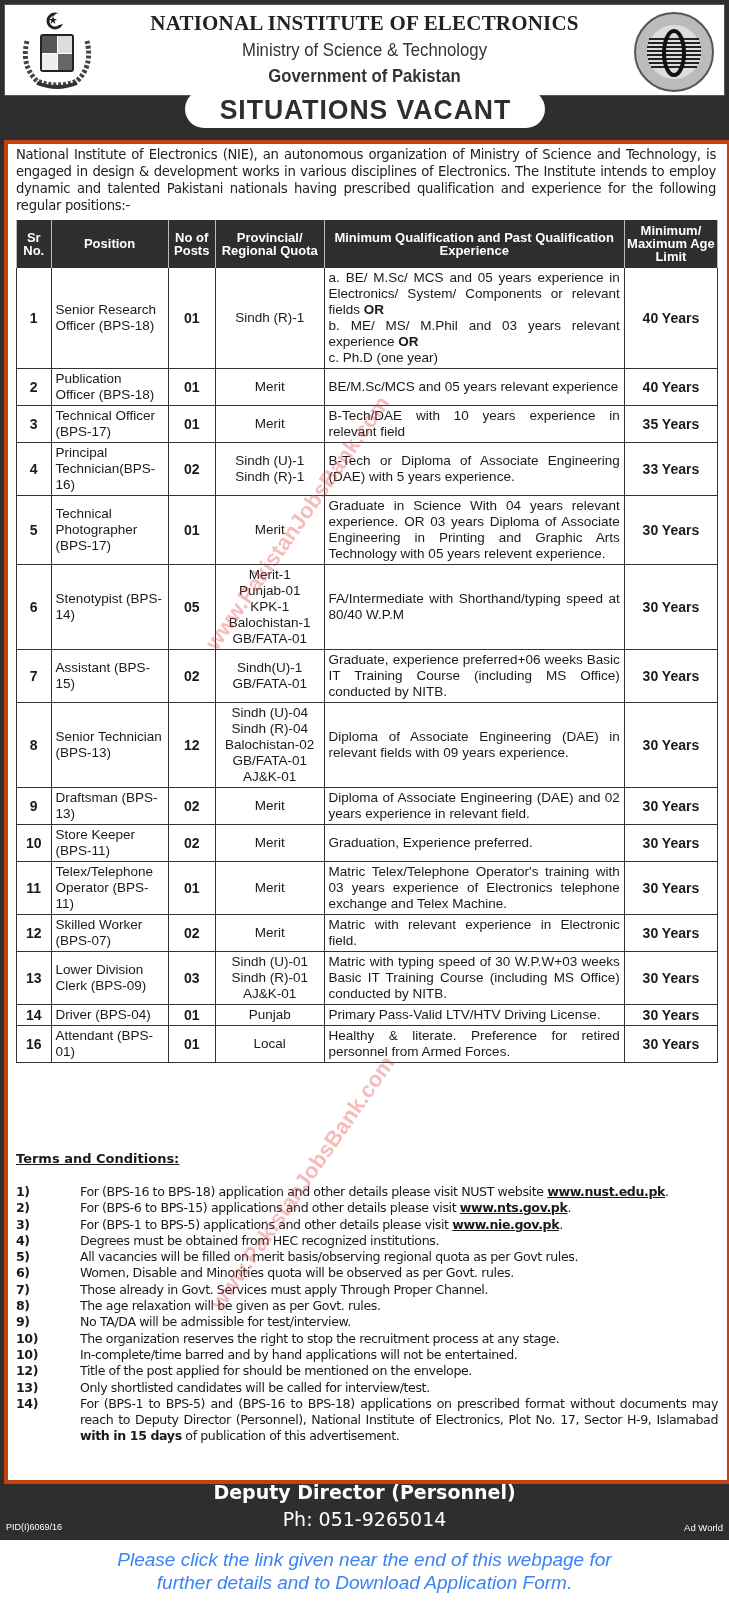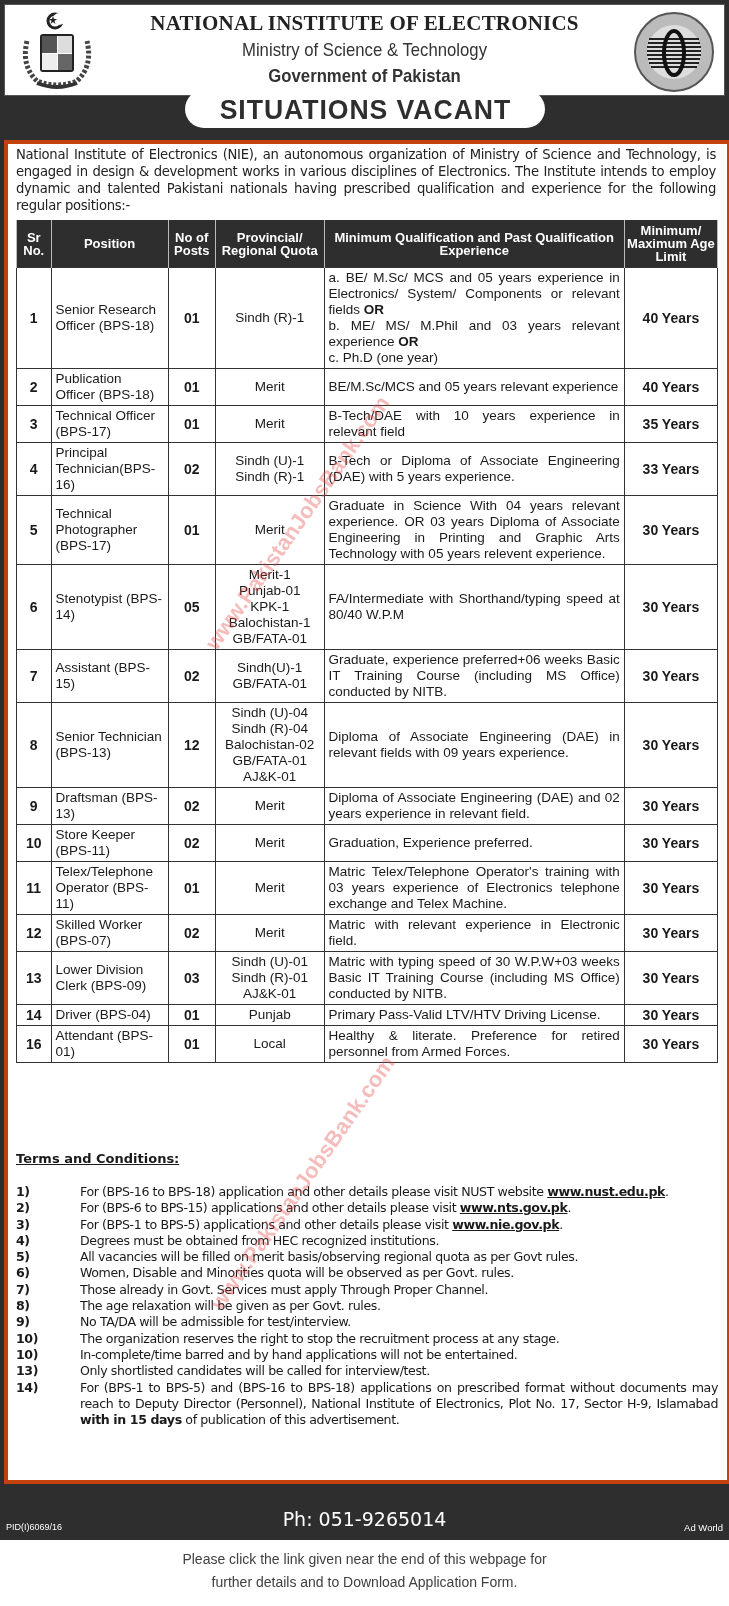--- a/index.html
+++ b/index.html
@@ -27,21 +27,21 @@
   .terms-h{position:absolute;left:8px;top:1007px;font-family:"DejaVu Sans",sans-serif;font-weight:bold;font-size:13px;text-decoration:underline;}
   .terms{position:absolute;left:8px;top:1040px;width:702px;font-family:"DejaVu Sans",sans-serif;font-size:12.6px;line-height:16.3px;letter-spacing:-0.4px;}
   .term{display:flex;}
   .tnum{width:64px;font-weight:bold;flex:none;}
   .ttext{flex:1;text-align:justify;}
   .link{font-weight:bold;text-decoration:underline;margin-top:44px;}
   .footer-title{position:absolute;left:0;width:729px;top:1481px;text-align:center;color:#fff;font-family:"DejaVu Sans",sans-serif;font-weight:bold;font-size:19px;}
   .footer-phone{position:absolute;left:0;width:729px;top:1508px;text-align:center;color:#fff;font-family:"DejaVu Sans",sans-serif;font-weight:normal;font-size:19px;}
   .pid{position:absolute;left:6px;top:1522px;color:#fff;font-size:9px;}
   .adworld{position:absolute;right:6px;top:1522px;color:#fff;font-size:9.5px;}
-  .notice{position:absolute;left:0;width:729px;top:1548px;text-align:center;color:#404040;font-size:14px;line-height:23px;}
+  .notice{position:absolute;left:0;width:729px;top:1548px;text-align:center;color:#3b82f6;font-size:19px;line-height:23px;font-style:italic;}
   .wm{position:absolute;color:rgba(230,60,60,0.35);font-size:22px;font-weight:bold;transform:rotate(-55deg);transform-origin:left top;white-space:nowrap;pointer-events:none;}
 </style>
 </head>
 <body>
 
 <div class="ad">
 
   <div class="header">
     <svg class="emblem" viewBox="0 0 80 80">
       <circle cx="38" cy="10" r="7" fill="none" stroke="#222" stroke-width="3"></circle>
@@ -255,30 +255,35 @@
         </div>
         <div class="term">
           <span class="tnum">10)</span>
           <span class="ttext"><span>The organization reserves the right to stop the recruitment process at any stage.</span></span>
         </div>
         <div class="term">
           <span class="tnum">10)</span>
           <span class="ttext"><span>In-complete/time barred and by hand applications will not be entertained.</span></span>
         </div>
         <div class="term">
+          <span class="tnum">12)</span>
+          <span class="ttext"><span>Title of the post applied for should be mentioned on the envelope.</span></span>
+        </div>
+        <div class="term">
           <span class="tnum">13)</span>
           <span class="ttext"><span>Only shortlisted candidates will be called for interview/test.</span></span>
         </div>
         <div class="term">
           <span class="tnum">14)</span>
           <span class="ttext"><span>For (BPS-1 to BPS-5) and (BPS-16 to BPS-18) applications on prescribed format without documents may reach to Deputy Director (Personnel), National Institute of Electronics, Plot No. 17, Sector H-9, Islamabad </span><b>with in 15 days</b><span> of publication of this advertisement.</span></span>
         </div>
       </div>
   </div>
 
+  <div class="footer-title">Deputy Director (Personnel)</div>
   <div class="footer-phone">Ph: 051-9265014</div>
   <div class="pid">PID(I)6069/16</div>
   <div class="adworld">Ad World</div>
 </div>
 
 <div class="wm" style="left:200px;top:640px;">www.PakistanJobsBank.com</div>
 <div class="wm" style="left:205px;top:1300px;">www.PakistanJobsBank.com</div>
 
 <div class="notice">
   <div>Please click the link given near the end of this webpage for</div>

